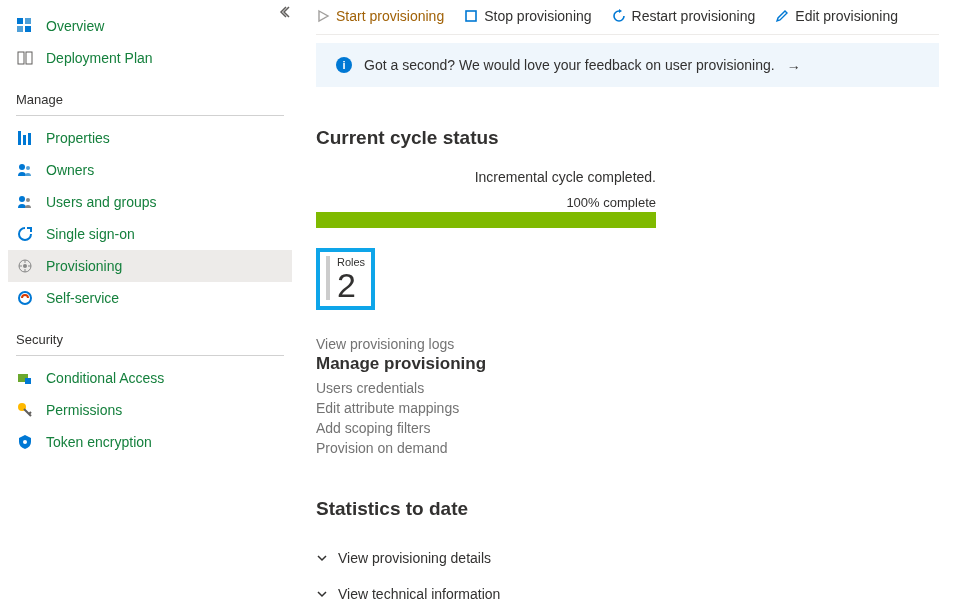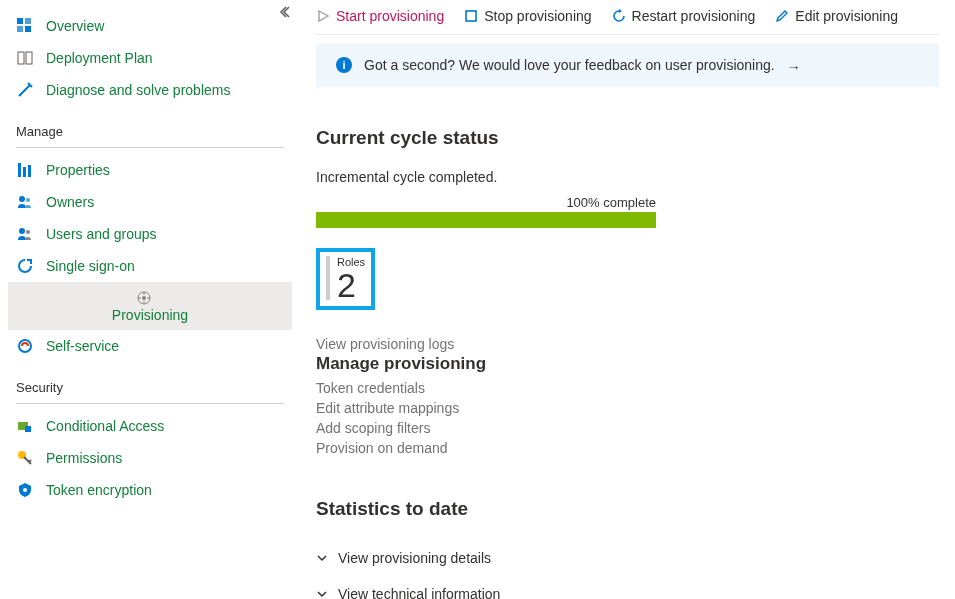--- a/index.html
+++ b/index.html
@@ -24,21 +24,21 @@
   cursor: pointer;
   color: #605e5c;
 }
 .nav-item {
   display: flex;
   align-items: center;
   padding: 7px 8px;
   cursor: pointer;
   color: #15803d;
 }
-.nav-item.active { background: #edebe9; flex-direction: column; }
+.nav-item.active { background: #edebe9; }
 .nav-icon {
   width: 18px;
   height: 18px;
   margin-right: 12px;
   flex-shrink: 0;
   display: flex;
   align-items: center;
   justify-content: center;
 }
 .section-header {
@@ -63,21 +63,21 @@
   padding: 0 0 10px 0;
   border-bottom: 1px solid #edebe9;
 }
 .toolbar-btn {
   display: flex;
   align-items: center;
   gap: 6px;
   cursor: pointer;
   color: #323130;
 }
-.toolbar-btn.disabled { color: #be185d; cursor: default; }
+.toolbar-btn.disabled { color: #a16207; cursor: default; }
 .feedback-bar {
   margin-top: 8px;
   background: #eff6fc;
   padding: 14px 20px;
   display: flex;
   align-items: center;
   gap: 12px;
   color: #323130;
 }
 .info-circle {
@@ -99,21 +99,21 @@
   gap: 40px;
   flex-direction: column;
 }
 .col-left { flex: 1; max-width: 340px; }
 .col-right { flex: 1; }
 h2 {
   font-size: 19px;
   font-weight: 600;
   margin-bottom: 20px;
 }
-.status-text { margin-bottom: 10px; }
+.status-text { margin-bottom: 10px; text-align: right; }
 .progress-label { text-align: right; font-size: 13px; margin-bottom: 2px; }
 .progress-bar { height: 16px; background: #7FBA00; width: 100%; }
 .roles-card {
   display: inline-flex;
   border: 4px solid #0ea5e9;
   padding: 4px 6px;
   margin-top: 20px;
   align-items: flex-start;
   gap: 4px;
 }
@@ -159,29 +159,20 @@
   <div class="nav-item">
     <span class="nav-icon">
       <svg width="16" height="16">
           <rect x="1" y="2" width="6" height="12" stroke="#605e5c" fill="none"></rect>
           <rect x="9" y="2" width="6" height="12" stroke="#605e5c" fill="none"></rect>
         </svg>
     </span>
     <span>Deployment Plan</span>
   </div>
 
-  <div class="nav-item">
-    <span class="nav-icon">
-      <svg width="16" height="16">
-          <path d="M3 13 L13 3 M11 1 L15 5" stroke="#0078D4" stroke-width="2" fill="none"></path>
-          <path d="M2 14 L4 12" stroke="#0078D4" stroke-width="2"></path>
-        </svg>
-    </span>
-    <span>Diagnose and solve problems</span>
-  </div>
 
   <div class="section-header">Manage</div>
   <hr class="section-divider">
 
   <div class="nav-item">
     <span class="nav-icon">
       <svg width="16" height="16">
           <rect x="1" y="1" width="3" height="14" fill="#0078D4"></rect>
           <rect x="6" y="5" width="3" height="10" fill="#0078D4"></rect>
           <rect x="11" y="3" width="3" height="12" fill="#0078D4"></rect>
@@ -334,21 +325,21 @@
         <div class="roles-bar"></div>
         <div>
           <div class="roles-text">Roles</div>
           <div class="roles-num">2</div>
         </div>
       </div>
 
       <a class="link view-logs">View provisioning logs</a>
 
       <h3>Manage provisioning</h3>
-      <a class="link">Token credentials</a>
+      <a class="link">Users credentials</a>
       <a class="link">Edit attribute mappings</a>
       <a class="link">Add scoping filters</a>
       <a class="link">Provision on demand</a>
     </div>
 
     <div class="col-right">
       <h2>Statistics to date</h2>
       <div class="stat-row">
         <span class="chev">
             <svg width="12" height="12">

